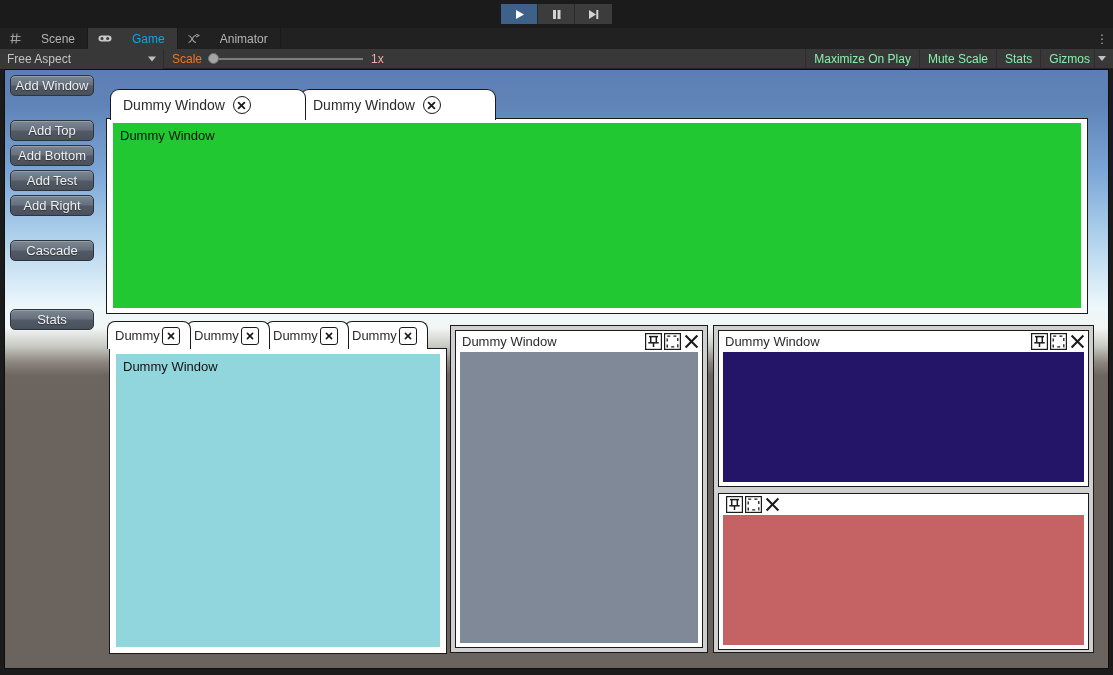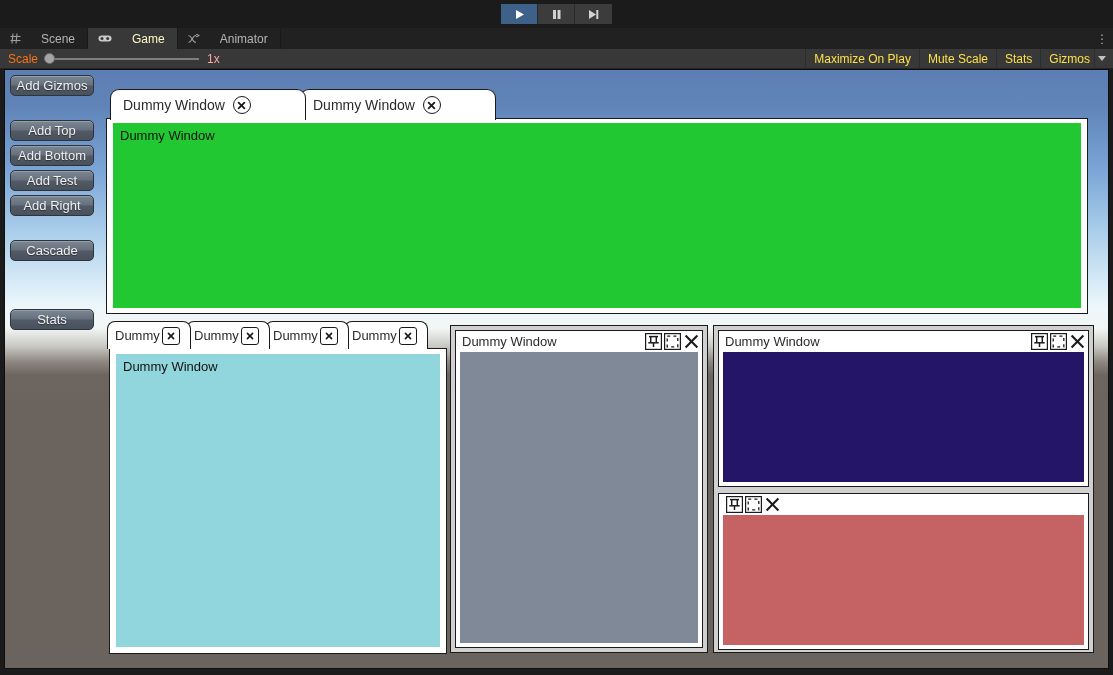--- a/index.html
+++ b/index.html
@@ -36,21 +36,21 @@
     background: #212121;
     display: flex; align-items: stretch;
   }
   .etab {
     display: flex; align-items: center; gap: 20px;
     padding: 0 12px 0 10px;
     font-size: 12px; color: #b4b4b4;
     background: #212121;
     border-right: 1px solid #191919;
   }
-  .etab.active { background: #383838; color: #fef9c3; }
+  .etab.active { background: #383838; color: #0ea5e9; }
   .etab .gl { font-size: 11px; line-height: 1; opacity:.85; display:inline-flex; }
   .etabs-spacer { flex: 1; background: #212121; }
   .kebab {
     width: 22px; display:flex; align-items:center; justify-content:center;
     color:#b0b0b0; font-size:12px; letter-spacing:0; background:#212121;
   }
 
   
   .gametoolbar {
     position: absolute; left: 0; top: 49px; width: 1113px; height: 20px;
@@ -74,21 +74,21 @@
   .slider { position: relative; width: 155px; height: 14px; display:flex; align-items:center; }
   .slider .track { width: 100%; height: 2px; background:#7e7e7e; }
   .slider .knob {
     position: absolute; left: 0px; width: 11px; height: 11px; border-radius: 50%;
     background: #a5a5a5; border: 1px solid #6d6d6d;
   }
   .scale-val { color:#fca5a5; padding-left:2px; }
   .gt-spacer { flex: 1; }
   .gt-btn {
     height: 20px; display:flex; align-items:center; padding: 0 8px;
-    border-left: 1px solid #2c2c2c; color:#fde047;
+    border-left: 1px solid #2c2c2c; color:#86efac;
   }
   .gt-btn.gizmos { padding-right: 4px; border-right: none; }
   .gt-caret {
     height: 20px; display:flex; align-items:center; padding: 0 7px 0 3px;
     border-left: 1px solid #2c2c2c;
   }
   .gt-caret i {
     display:block; width:0; height:0; border-left:4px solid transparent;
     border-right:4px solid transparent; border-top:5px solid #c0c0c0;
   }
@@ -228,20 +228,24 @@
           <polyline points="8,0 11,1.5 8,3" stroke="#b4b4b4" stroke-width="1.1" fill="none"></polyline>
         </svg>
       </span>
       <span>Animator</span>
     </div>
     <div class="etabs-spacer"></div>
     <div class="kebab">⋮</div>
   </div>
 
   <div class="gametoolbar">
+    <div class="aspect-dd">
+      <span>Free Aspect</span>
+      <i class="caret"></i>
+    </div>
     <div class="scale-wrap">
       <span class="scale-lbl">Scale</span>
       <div class="slider">
         <div class="track"></div>
         <div class="knob"></div>
       </div>
       <span class="scale-val">1x</span>
     </div>
     <div class="gt-spacer"></div>
     <div class="gt-btn">Maximize On Play</div>
@@ -249,21 +253,21 @@
     <div class="gt-btn">Stats</div>
     <div class="gt-btn gizmos">Gizmos</div>
     <div class="gt-caret">
         <i></i>
       </div>
   </div>
 
   <div class="gameview">
 
     <div class="leftcol">
-      <div class="uibtn">Add Gizmos</div>
+      <div class="uibtn">Add Window</div>
       <div class="gap-lg"></div>
       <div class="uibtn">Add Top</div>
       <div class="gap-sm"></div>
       <div class="uibtn">Add Bottom</div>
       <div class="gap-sm"></div>
       <div class="uibtn">Add Test</div>
       <div class="gap-sm"></div>
       <div class="uibtn">Add Right</div>
       <div class="gap-lg"></div>
       <div class="uibtn">Cascade</div>

